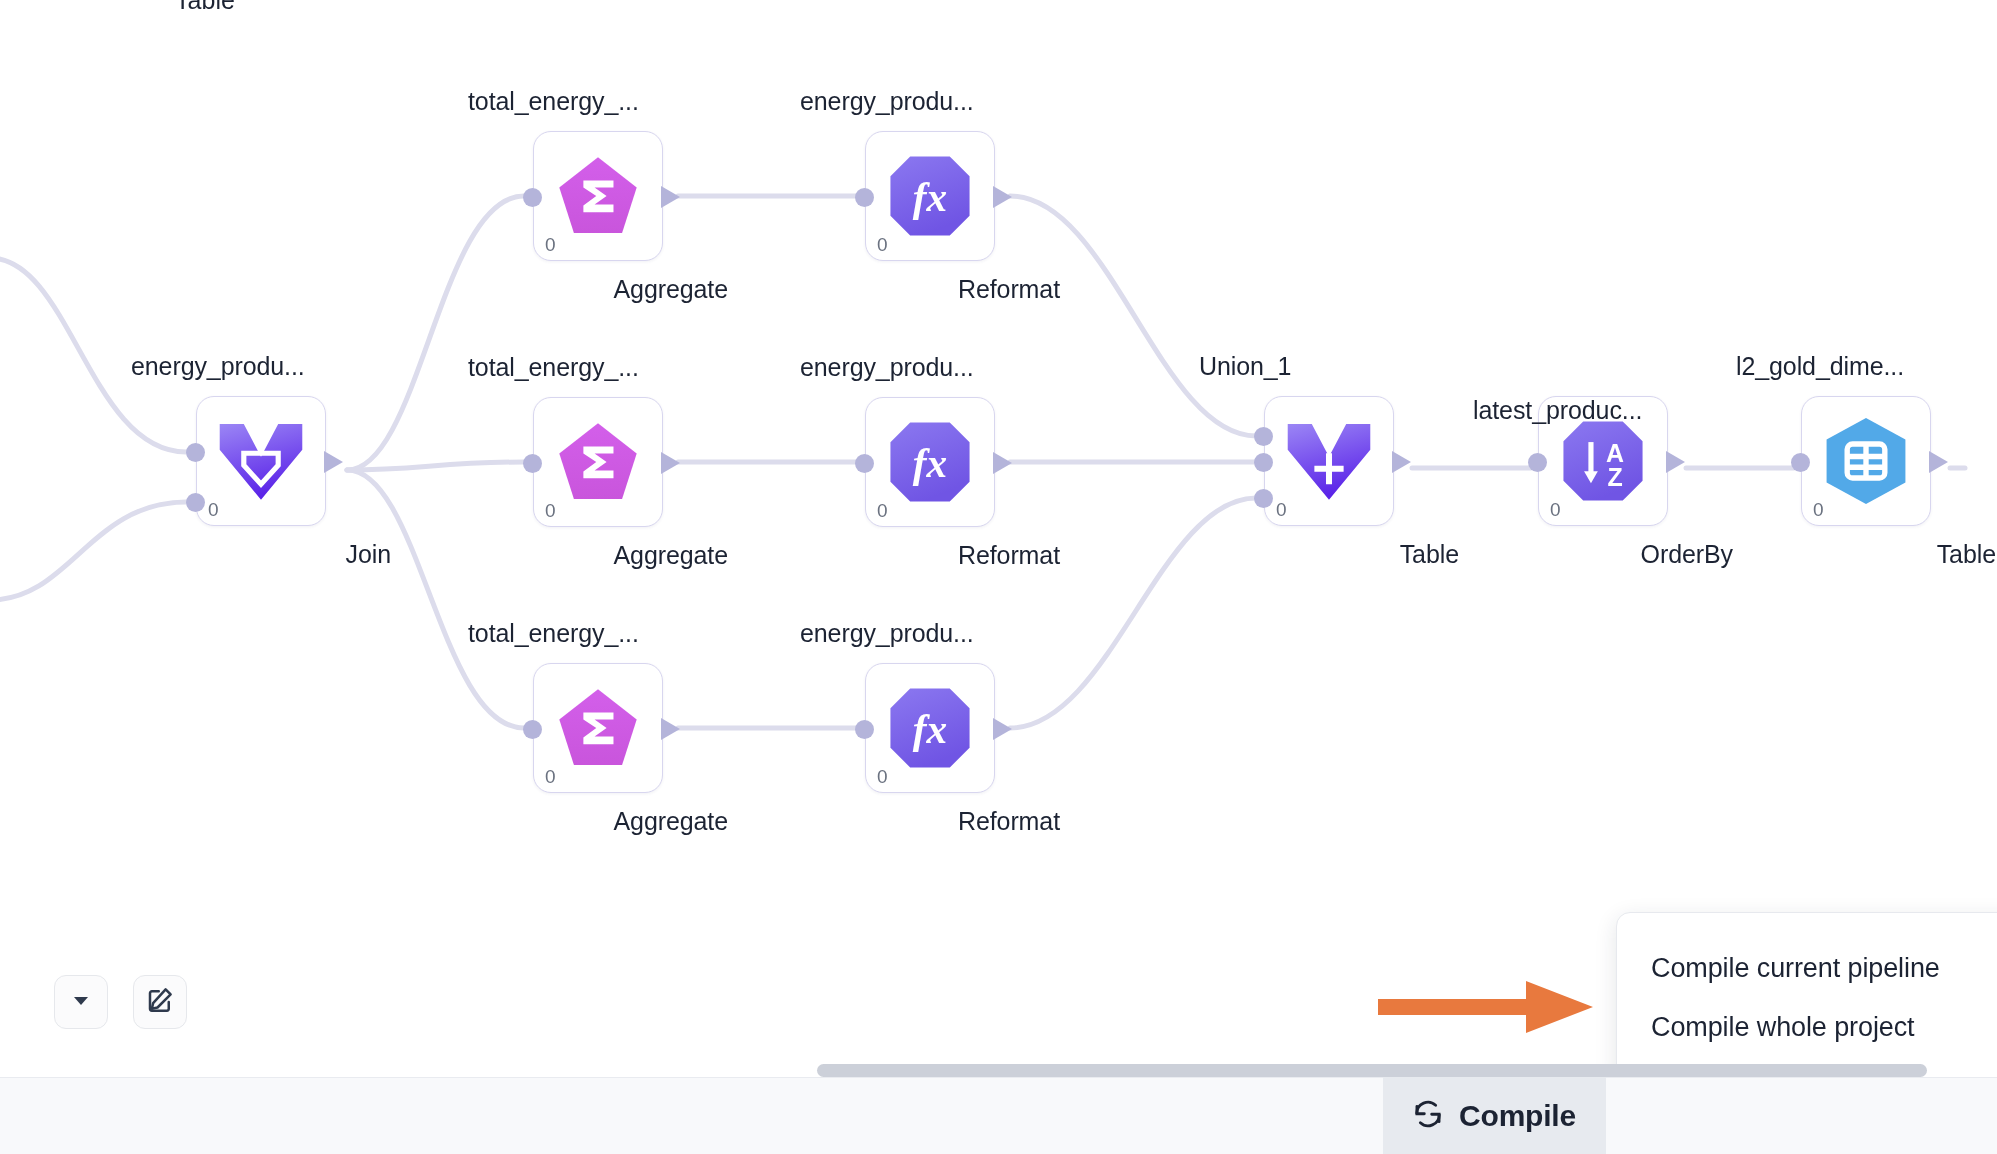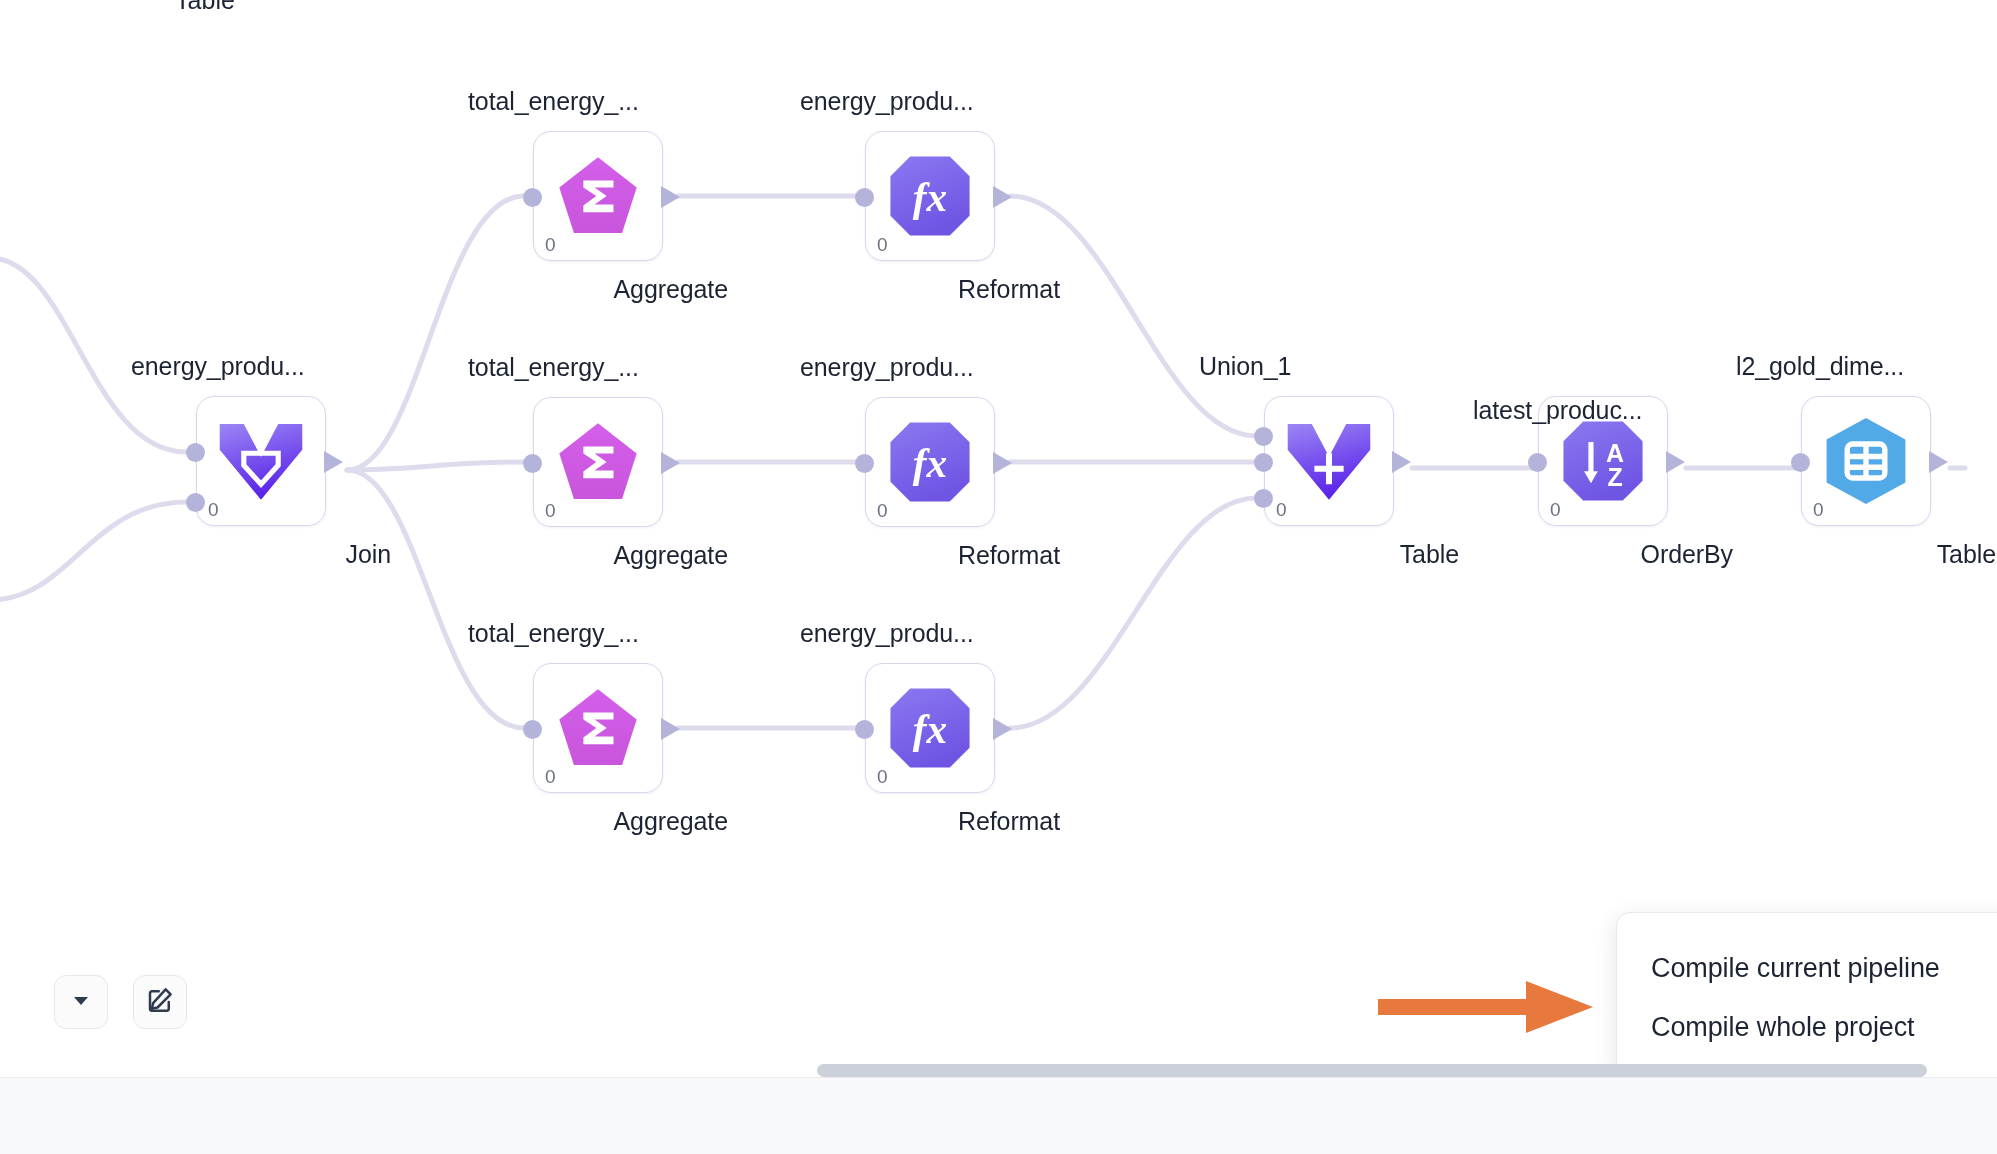--- a/index.html
+++ b/index.html
@@ -453,14 +453,25 @@
 
   <div id="compile-menu">
     <div class="menu-item">Compile current pipeline</div>
     <div class="menu-item">Compile whole project</div>
   </div>
 
   <div id="hscroll-track"></div>
   <div id="hscroll-thumb"></div>
 
   <div id="footer-bar"></div>
+  <div id="compile-button">
+    <span>
+      <svg width="34" height="34" viewBox="0 0 24 24" fill="none" stroke="#1c2333" stroke-width="2" stroke-linecap="round">
+        <path d="M20 12.5 A8 8 0 0 1 6.6 18.2"></path>
+        <path d="M4 11.5 A8 8 0 0 1 17.4 5.8"></path>
+        <polyline points="4.2,6.6 4.2,11.8 9.4,11.8"></polyline>
+        <polyline points="19.8,17.4 19.8,12.2 14.6,12.2"></polyline>
+      </svg>
+    </span>
+    <span class="label">Compile</span>
+  </div>
 
 </div>
 
 </body></html>

